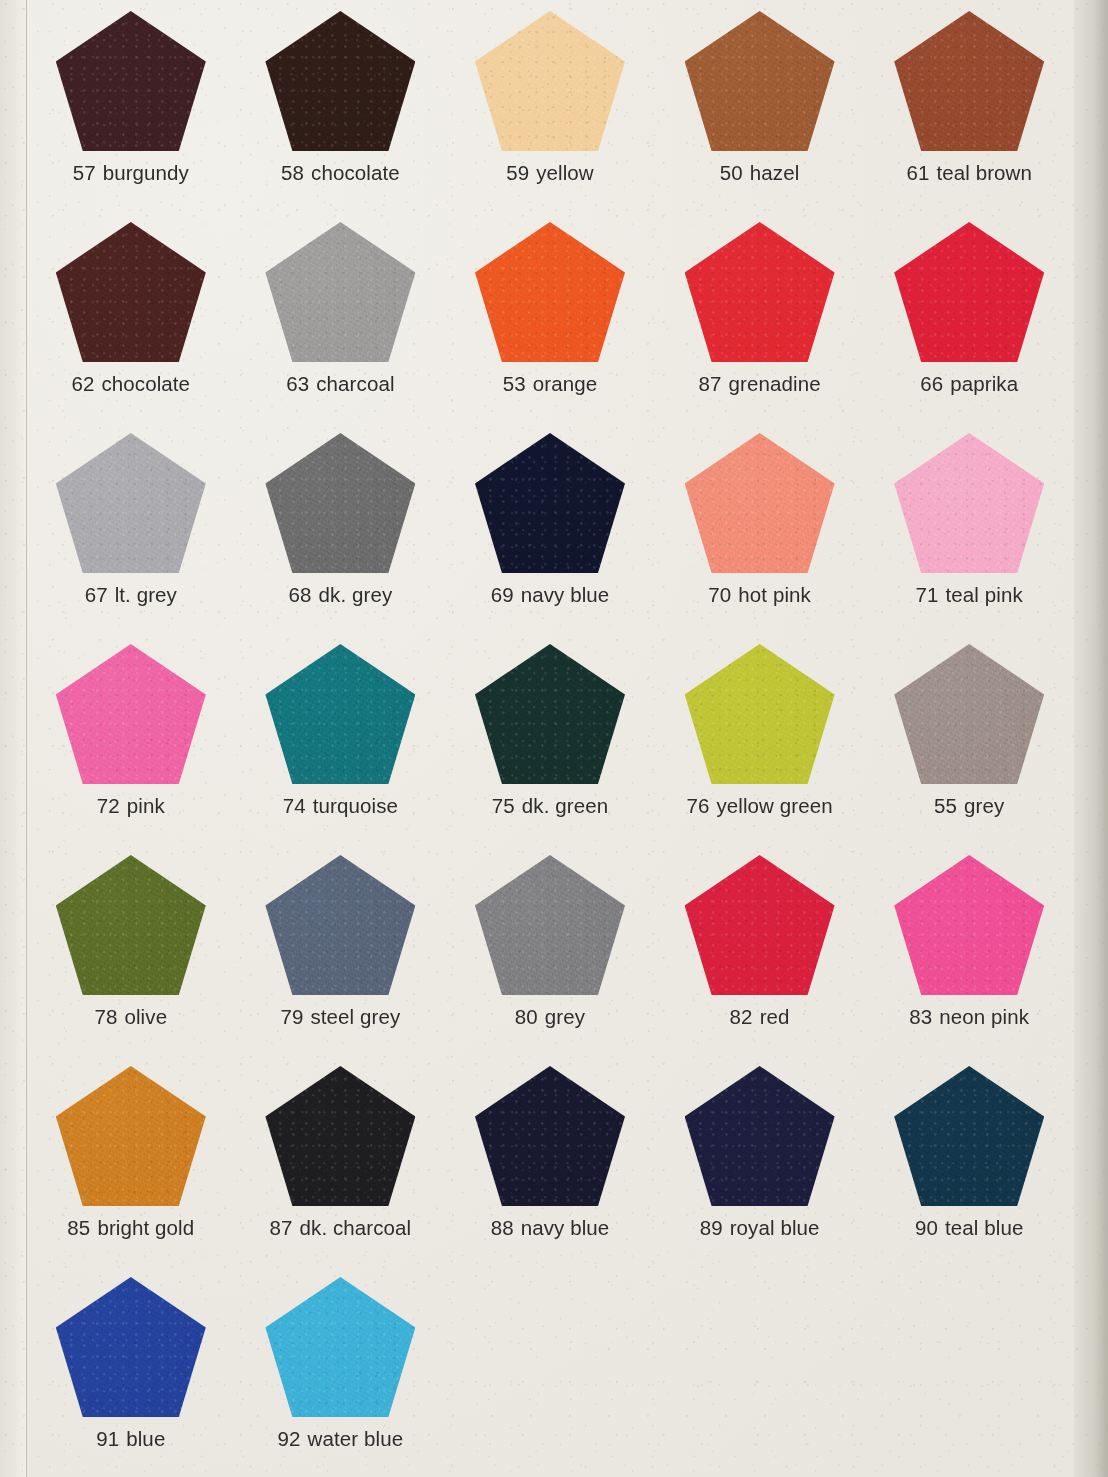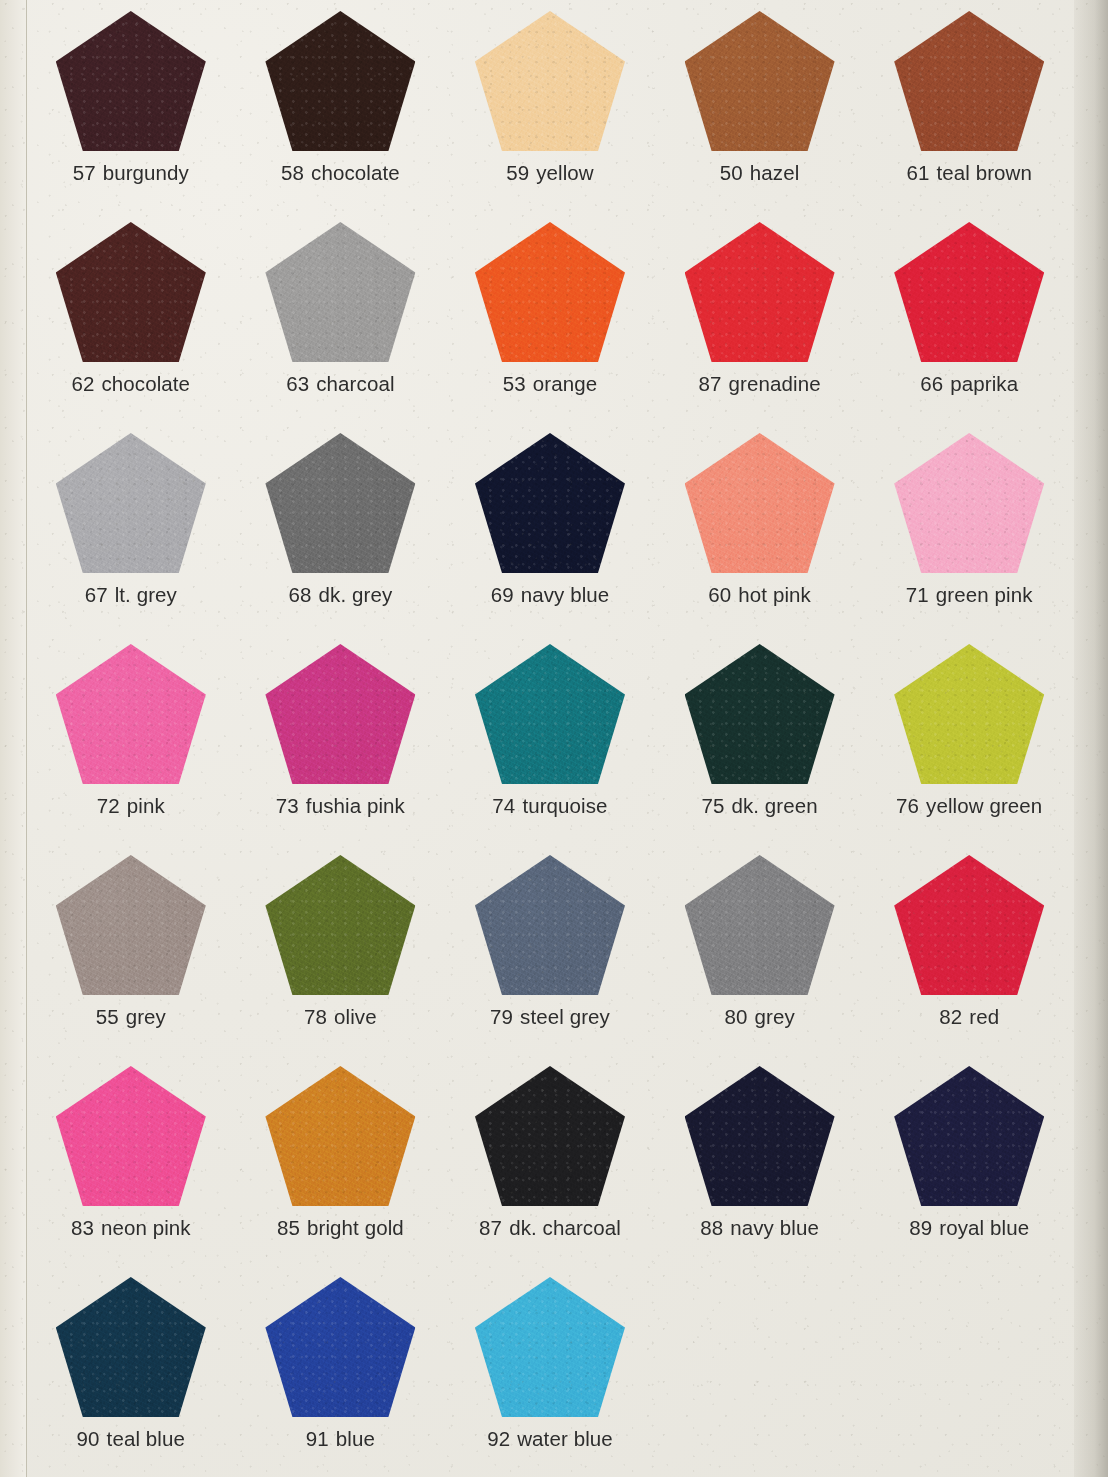--- a/index.html
+++ b/index.html
@@ -208,39 +208,33 @@
       <div class="cell">
         <div class="swatch-wrap">
           <div class="pentagon" style="background: rgb(16, 21, 44);"></div>
         </div>
         <div class="label"><span class="num">69</span><span class="nm">navy blue</span></div>
       </div>
       <div class="cell">
         <div class="swatch-wrap">
           <div class="pentagon" style="background: rgb(242, 138, 116);"></div>
         </div>
-        <div class="label"><span class="num">60</span><span class="nm">hot pink</span></div>
+        <div class="label"><span class="num">70</span><span class="nm">hot pink</span></div>
       </div>
       <div class="cell">
         <div class="swatch-wrap">
           <div class="pentagon" style="background: rgb(245, 169, 198);"></div>
         </div>
-        <div class="label"><span class="num">71</span><span class="nm">green pink</span></div>
+        <div class="label"><span class="num">71</span><span class="nm">teal pink</span></div>
       </div>
       <div class="cell">
         <div class="swatch-wrap">
           <div class="pentagon" style="background: rgb(239, 98, 163);"></div>
         </div>
         <div class="label"><span class="num">72</span><span class="nm">pink</span></div>
-      </div>
-      <div class="cell">
-        <div class="swatch-wrap">
-          <div class="pentagon" style="background: rgb(200, 53, 127);"></div>
-        </div>
-        <div class="label"><span class="num">73</span><span class="nm">fushia pink</span></div>
       </div>
       <div class="cell">
         <div class="swatch-wrap">
           <div class="pentagon" style="background: rgb(19, 114, 122);"></div>
         </div>
         <div class="label"><span class="num">74</span><span class="nm">turquoise</span></div>
       </div>
       <div class="cell">
         <div class="swatch-wrap">
           <div class="pentagon" style="background: rgb(22, 48, 44);"></div>

